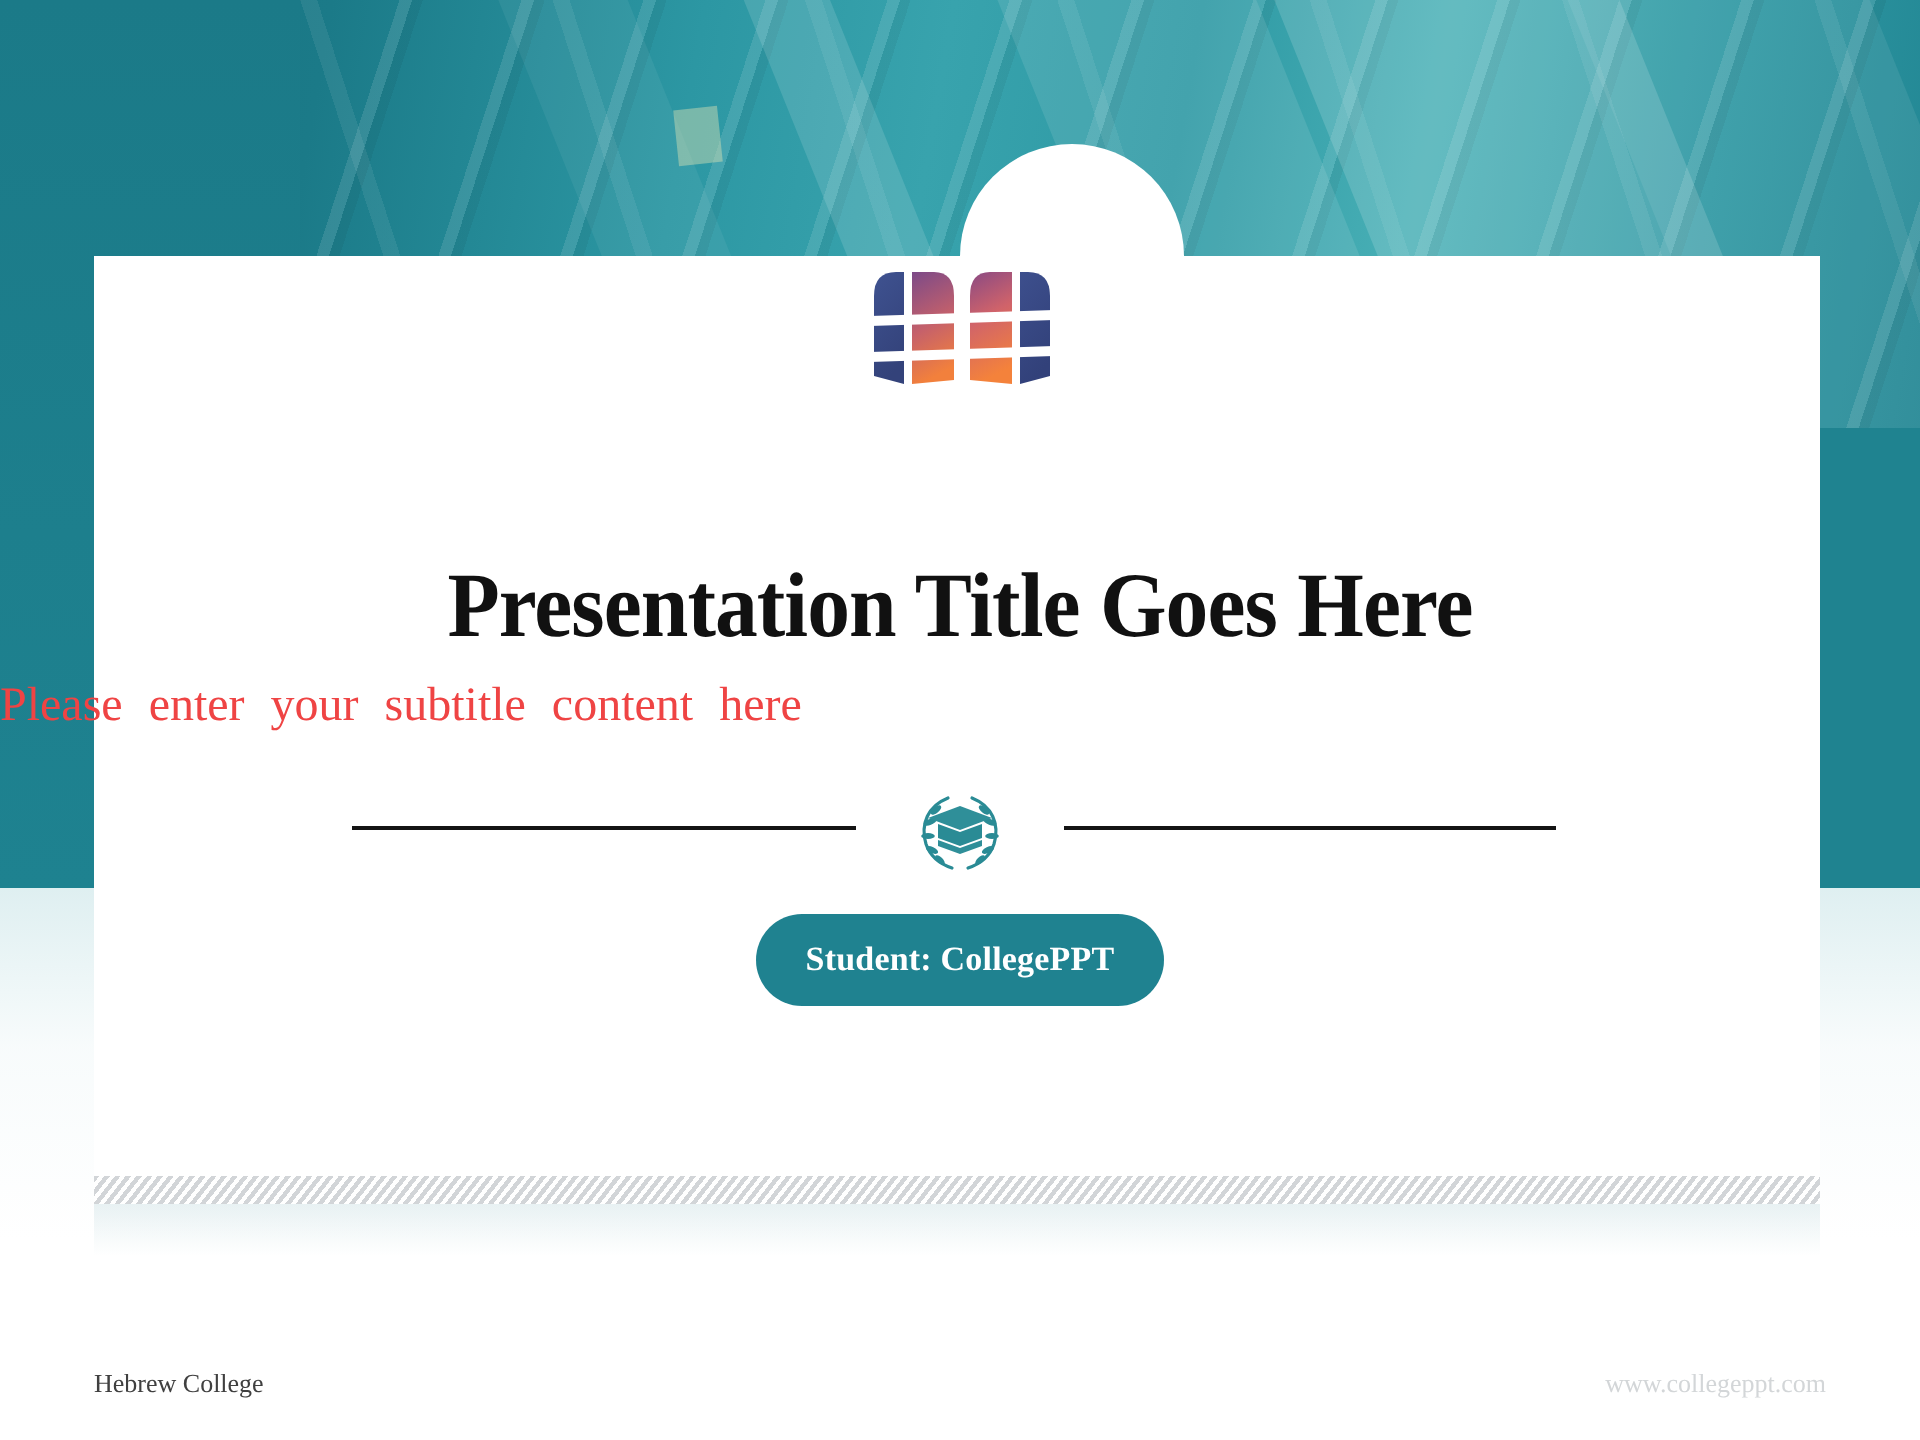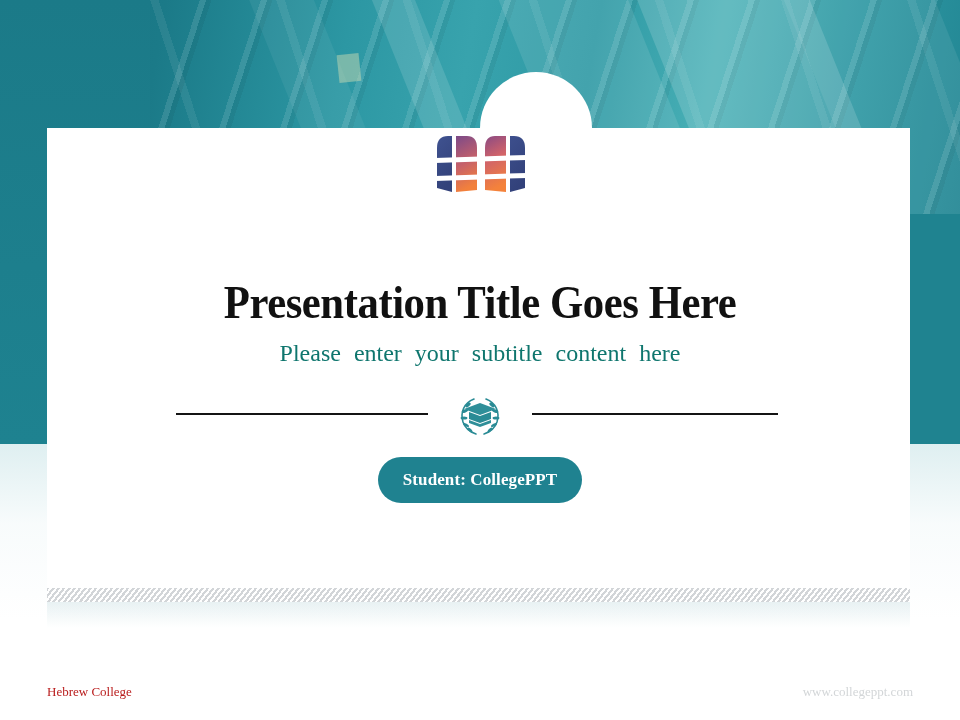--- a/index.html
+++ b/index.html
@@ -124,24 +124,23 @@
     font-size:46px;
     font-weight:bold;
     color:#111111;
     letter-spacing:-0.5px;
     transform:scaleX(0.93);
     white-space:nowrap;
   }
   .subtitle{
     position:absolute;
     left:0; top:340px; width:960px;
-    text-align:center;
     font-size:24px;
     font-weight:400;
-    color:#0f766e;
+    color:#ef4444;
     word-spacing:7px;
     white-space:nowrap;
   }
 
   
   .divider{
     position:absolute;
     left:0; top:392px; width:960px; height:46px;
   }
   .divider .rule{
@@ -190,21 +189,21 @@
     background:linear-gradient(180deg, rgba(200,222,226,0.40) 0%, rgba(255,255,255,0) 100%);
   }
 
   
   .footer{
     position:absolute;
     left:0; top:684px; width:960px; height:22px;
   }
   .footer .left{
     position:absolute; left:47px; top:0;
-    font-size:13px; color:#b91c1c;
+    font-size:13px; color:#404040;
   }
   .footer .right{
     position:absolute; right:47px; top:0;
     font-size:13px; color:#d3d6d8;margin-left:36px;
   }
 </style>
 </head>
 <body>
 
 <div class="slide">

